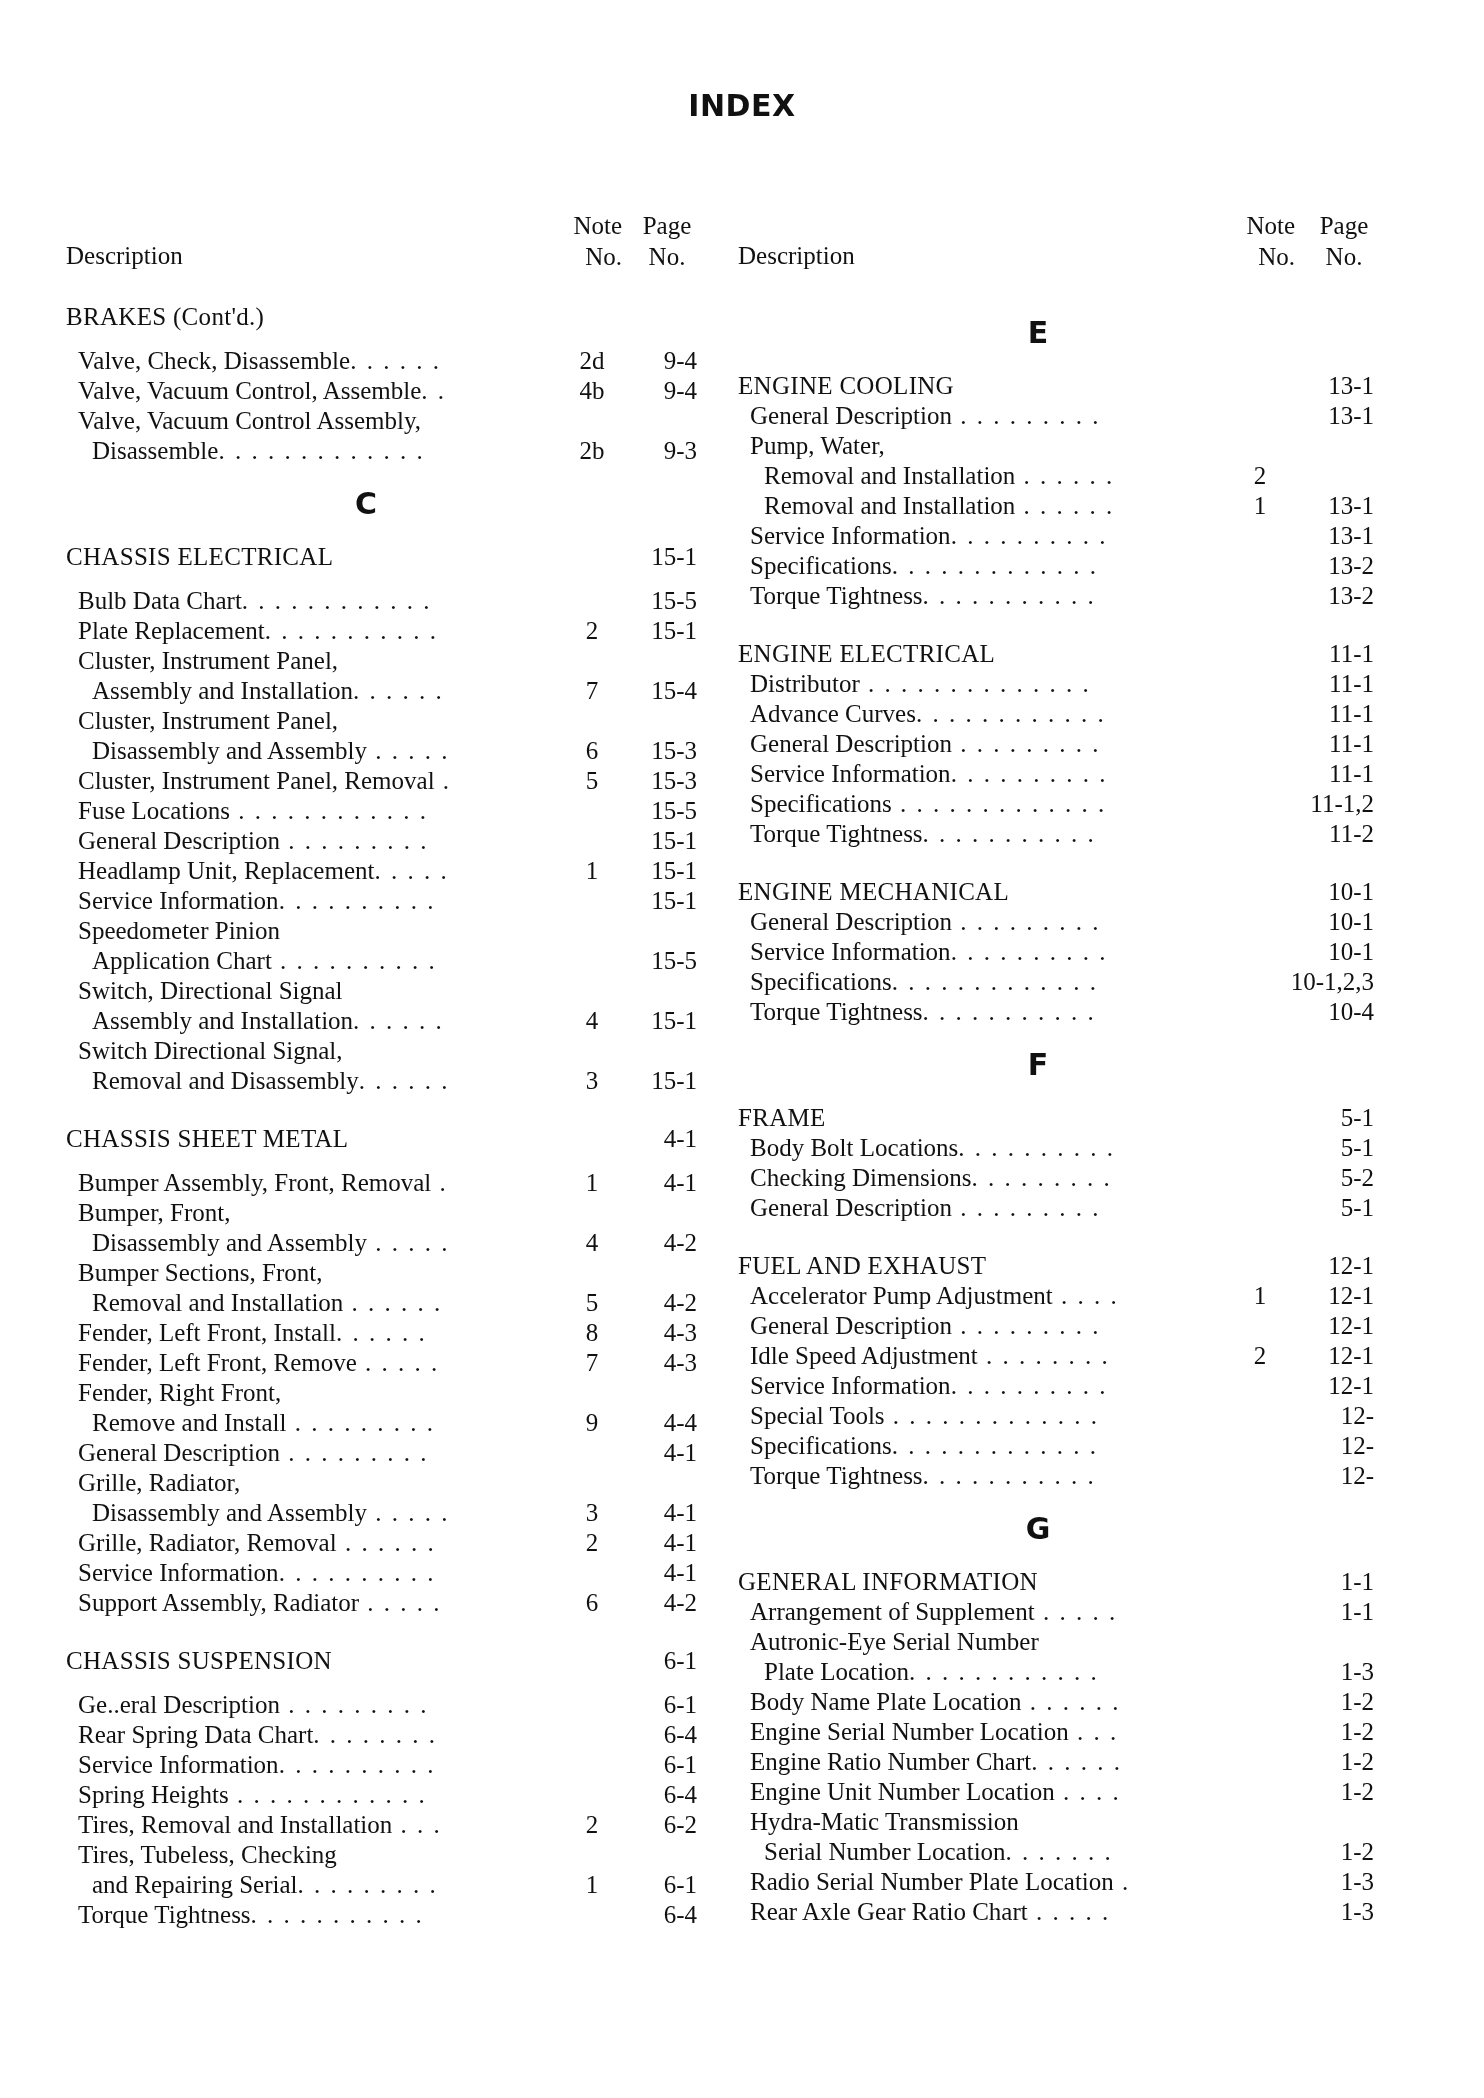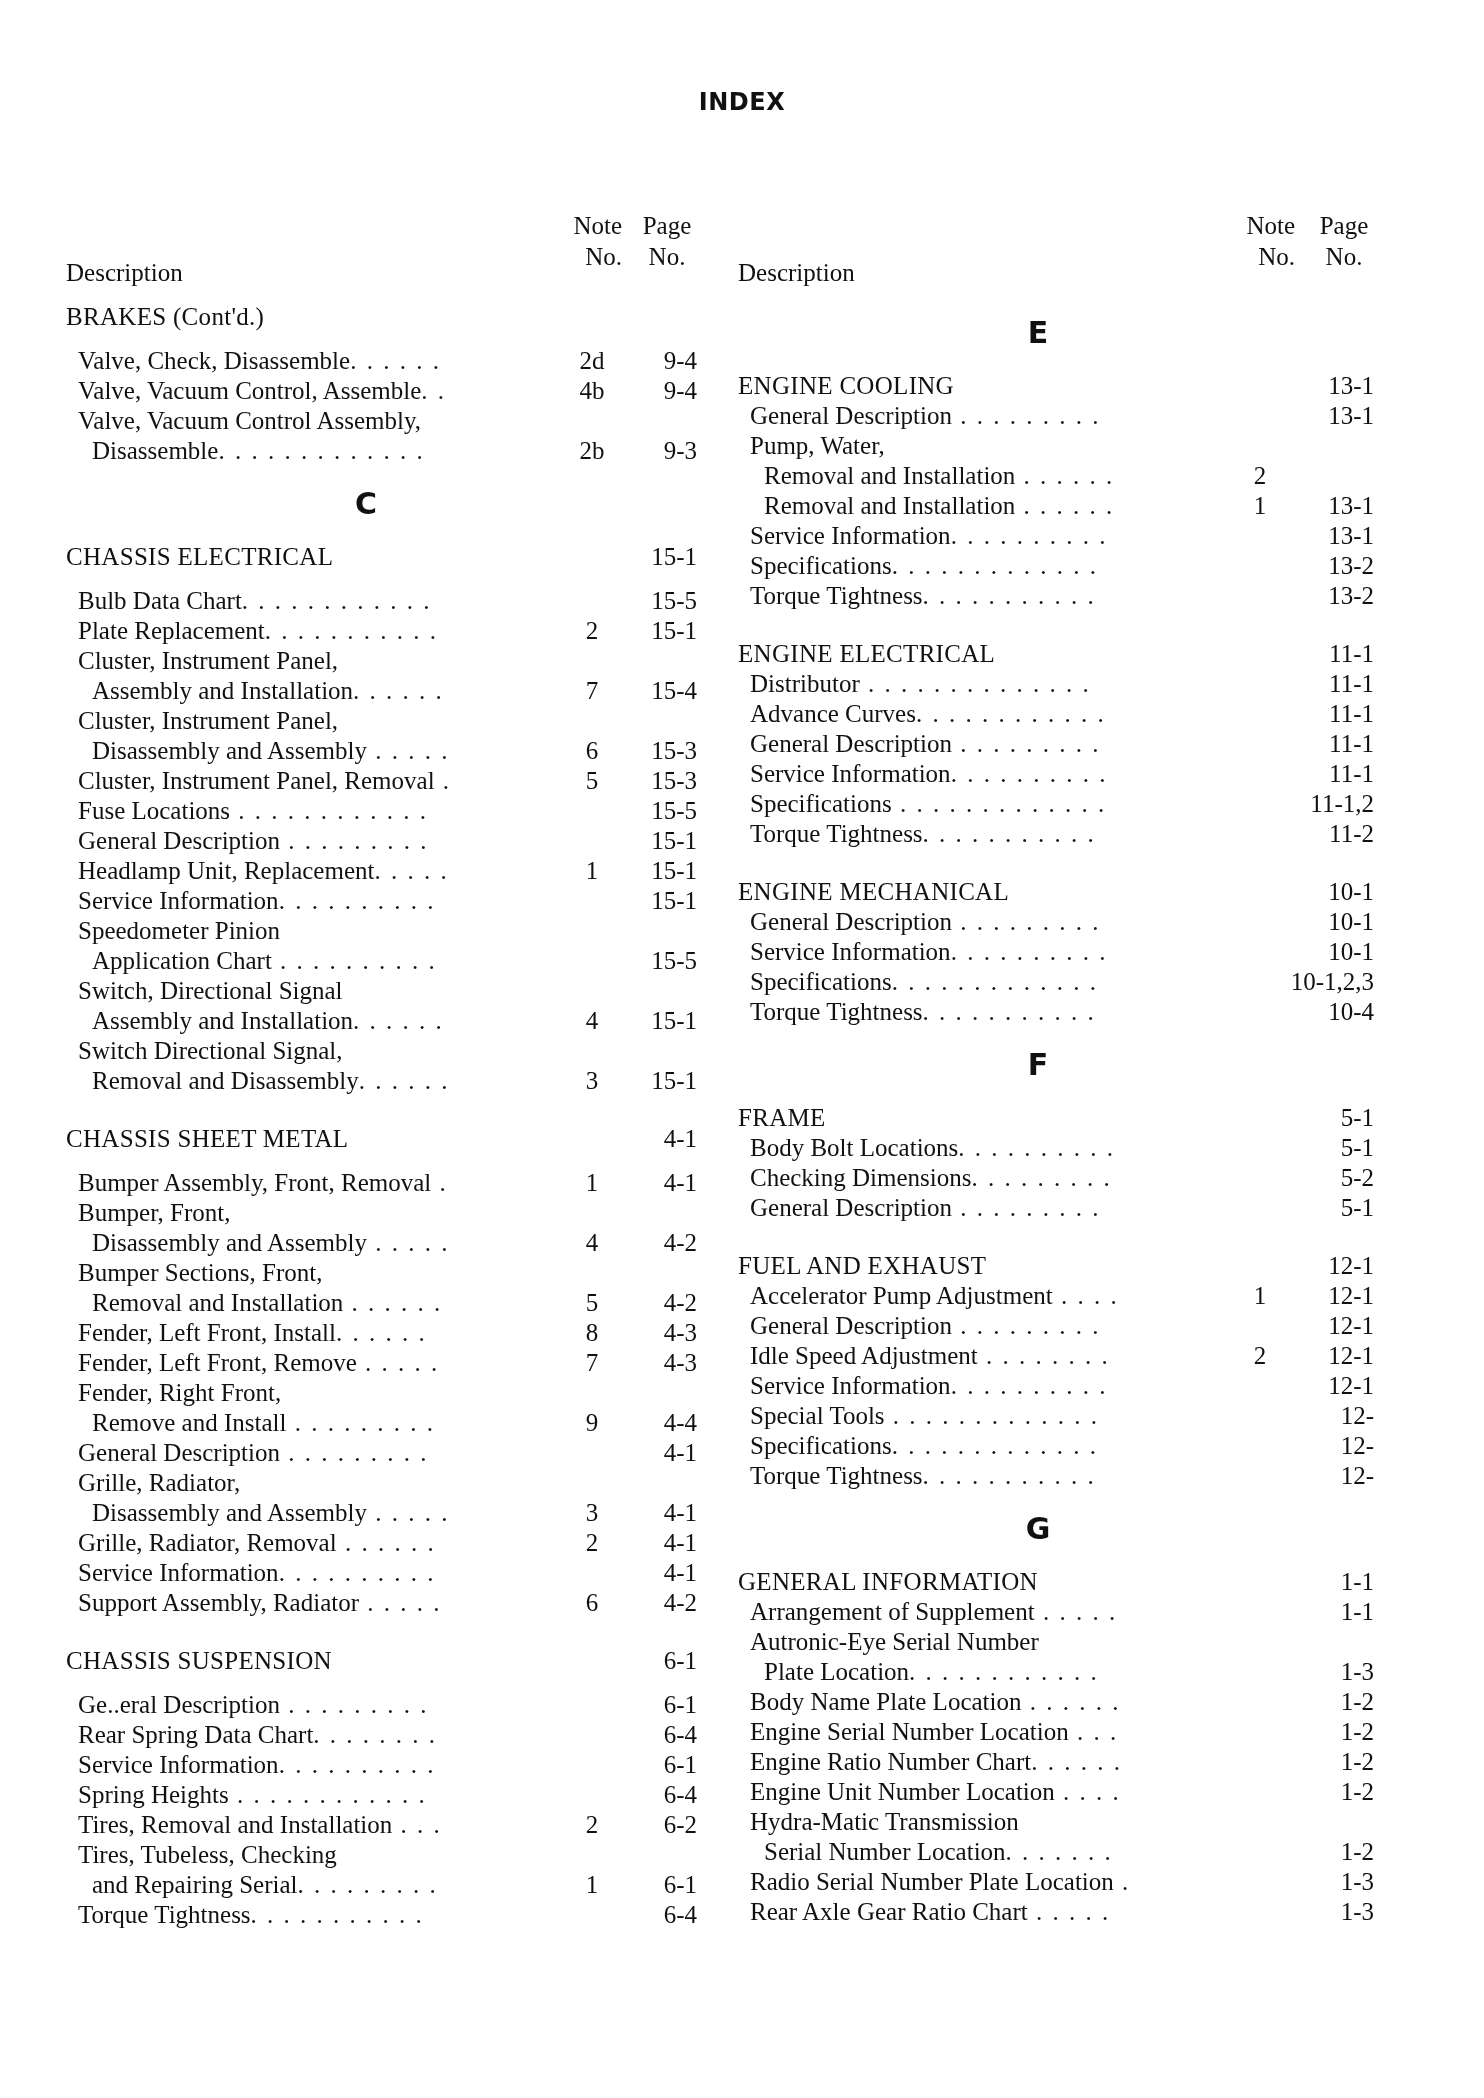--- a/index.html
+++ b/index.html
@@ -1,25 +1,25 @@
 <!DOCTYPE html>
 <html><head>
 <meta charset="utf-8">
 <style>
   html, body { margin:0; padding:0; background:#fff; }
   body { width:1484px; height:2098px; position:relative; overflow:hidden;
          font-family:"Liberation Serif","DejaVu Serif",serif; color:#111; }
   .title { position:absolute; top:88px; left:0; width:1484px; text-align:center;
            font-family:"DejaVu Sans","Liberation Sans",sans-serif; font-weight:bold;
-           font-size:24px; letter-spacing:0.5px; }
+           font-size:30px; letter-spacing:0.5px; }
   .col { position:absolute; top:0; }
   .col.left { left:66px; width:640px; }
   .col.right { left:738px; width:640px; }
   .hdr { position:absolute; top:210px; width:640px; height:64px; font-size:25px; }
-  .hdr .desc { position:absolute; left:0; top:32px;margin-top:17px; }
+  .hdr .desc { position:absolute; left:0; top:32px; }
   .hdr .note { position:absolute; width:60px; text-align:right; top:0; line-height:31px; }
   .hdr .page { position:absolute; width:70px; text-align:center; top:0; line-height:31px; }
   .left .hdr .note { left:496px; } .left .hdr .page { left:566px; }
   .right .hdr .note { left:497px; } .right .hdr .page { left:571px; }
   .body { position:absolute; width:640px; font-size:25px; }
   .left .body { top:302px; } .right .body { top:295px; }
   .row { position:relative; height:30px; line-height:30px; white-space:nowrap; }
   .row .d { position:absolute; left:12px; }
   .row.cont .d { left:26px; }
   .row.sec .d { left:0; letter-spacing:0.3px; }

